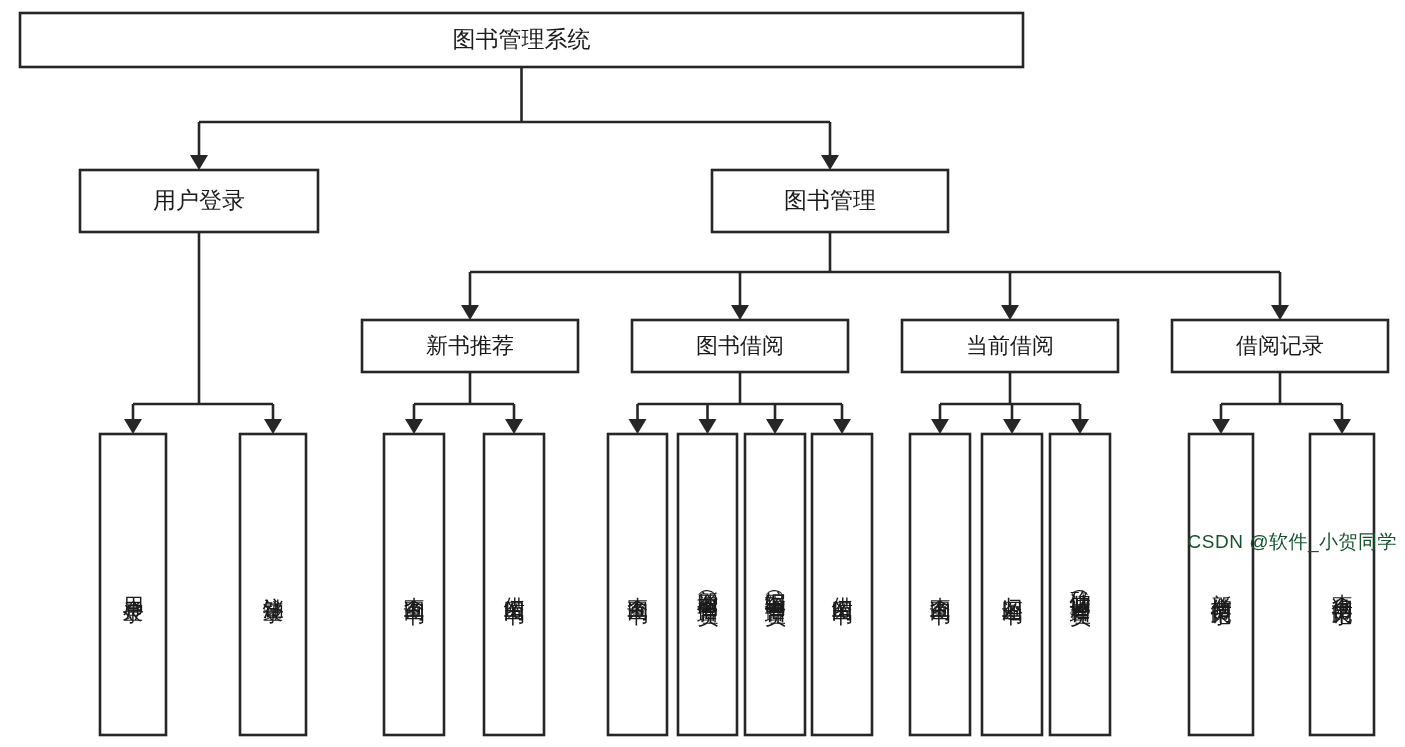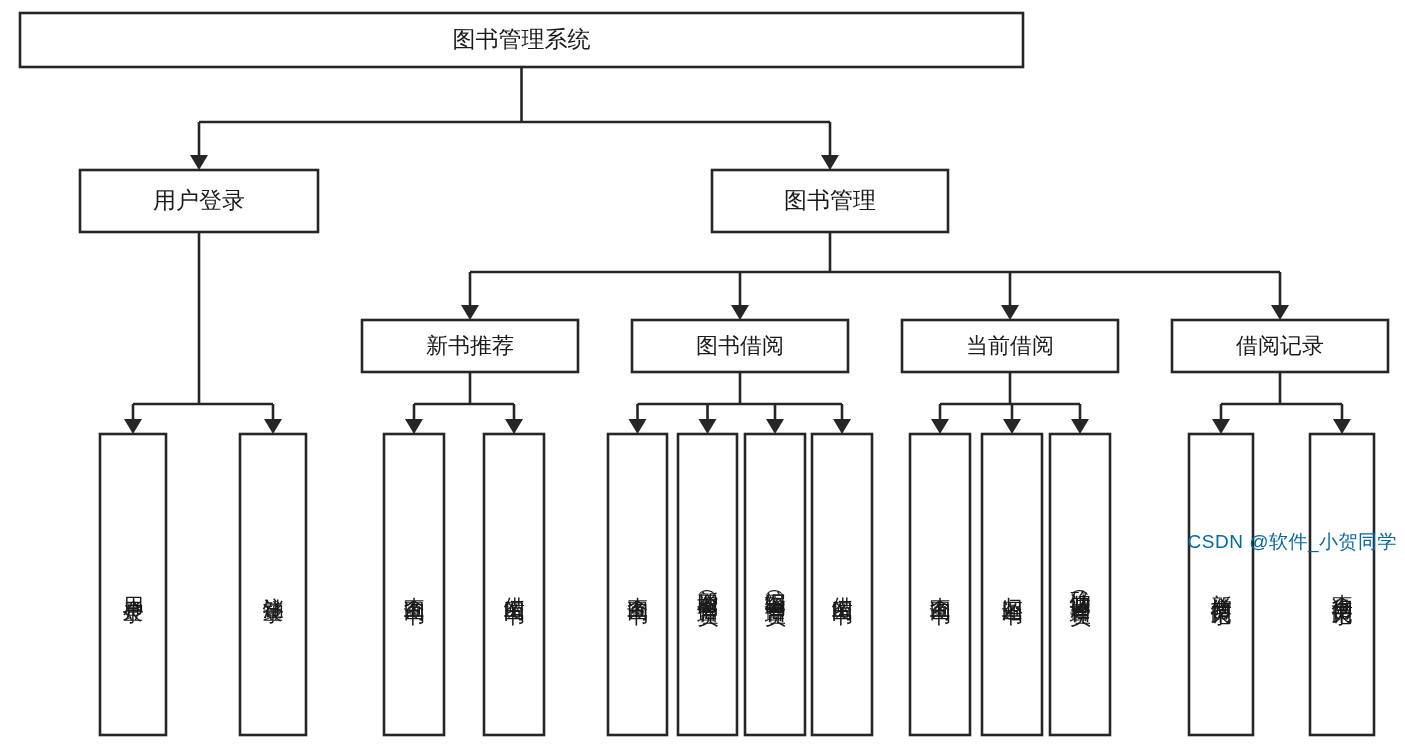--- a/index.html
+++ b/index.html
@@ -69,21 +69,21 @@
     text-align: center;
     white-space: nowrap;
     pointer-events: none;
   }
   .watermark {
     position: absolute;
     right: 8px;
     bottom: 4px;
     font-family: "Liberation Sans", "DejaVu Sans", sans-serif;
     font-size: 19px;
-    color: #0369a1;
+    color: #14532d;
     letter-spacing: 0.5px;
     white-space: nowrap;
   }
 </style>
 </head>
 <body>
 
 <div id="diagram-root">
 
   <svg id="flow" viewBox="0 0 1405 747">

